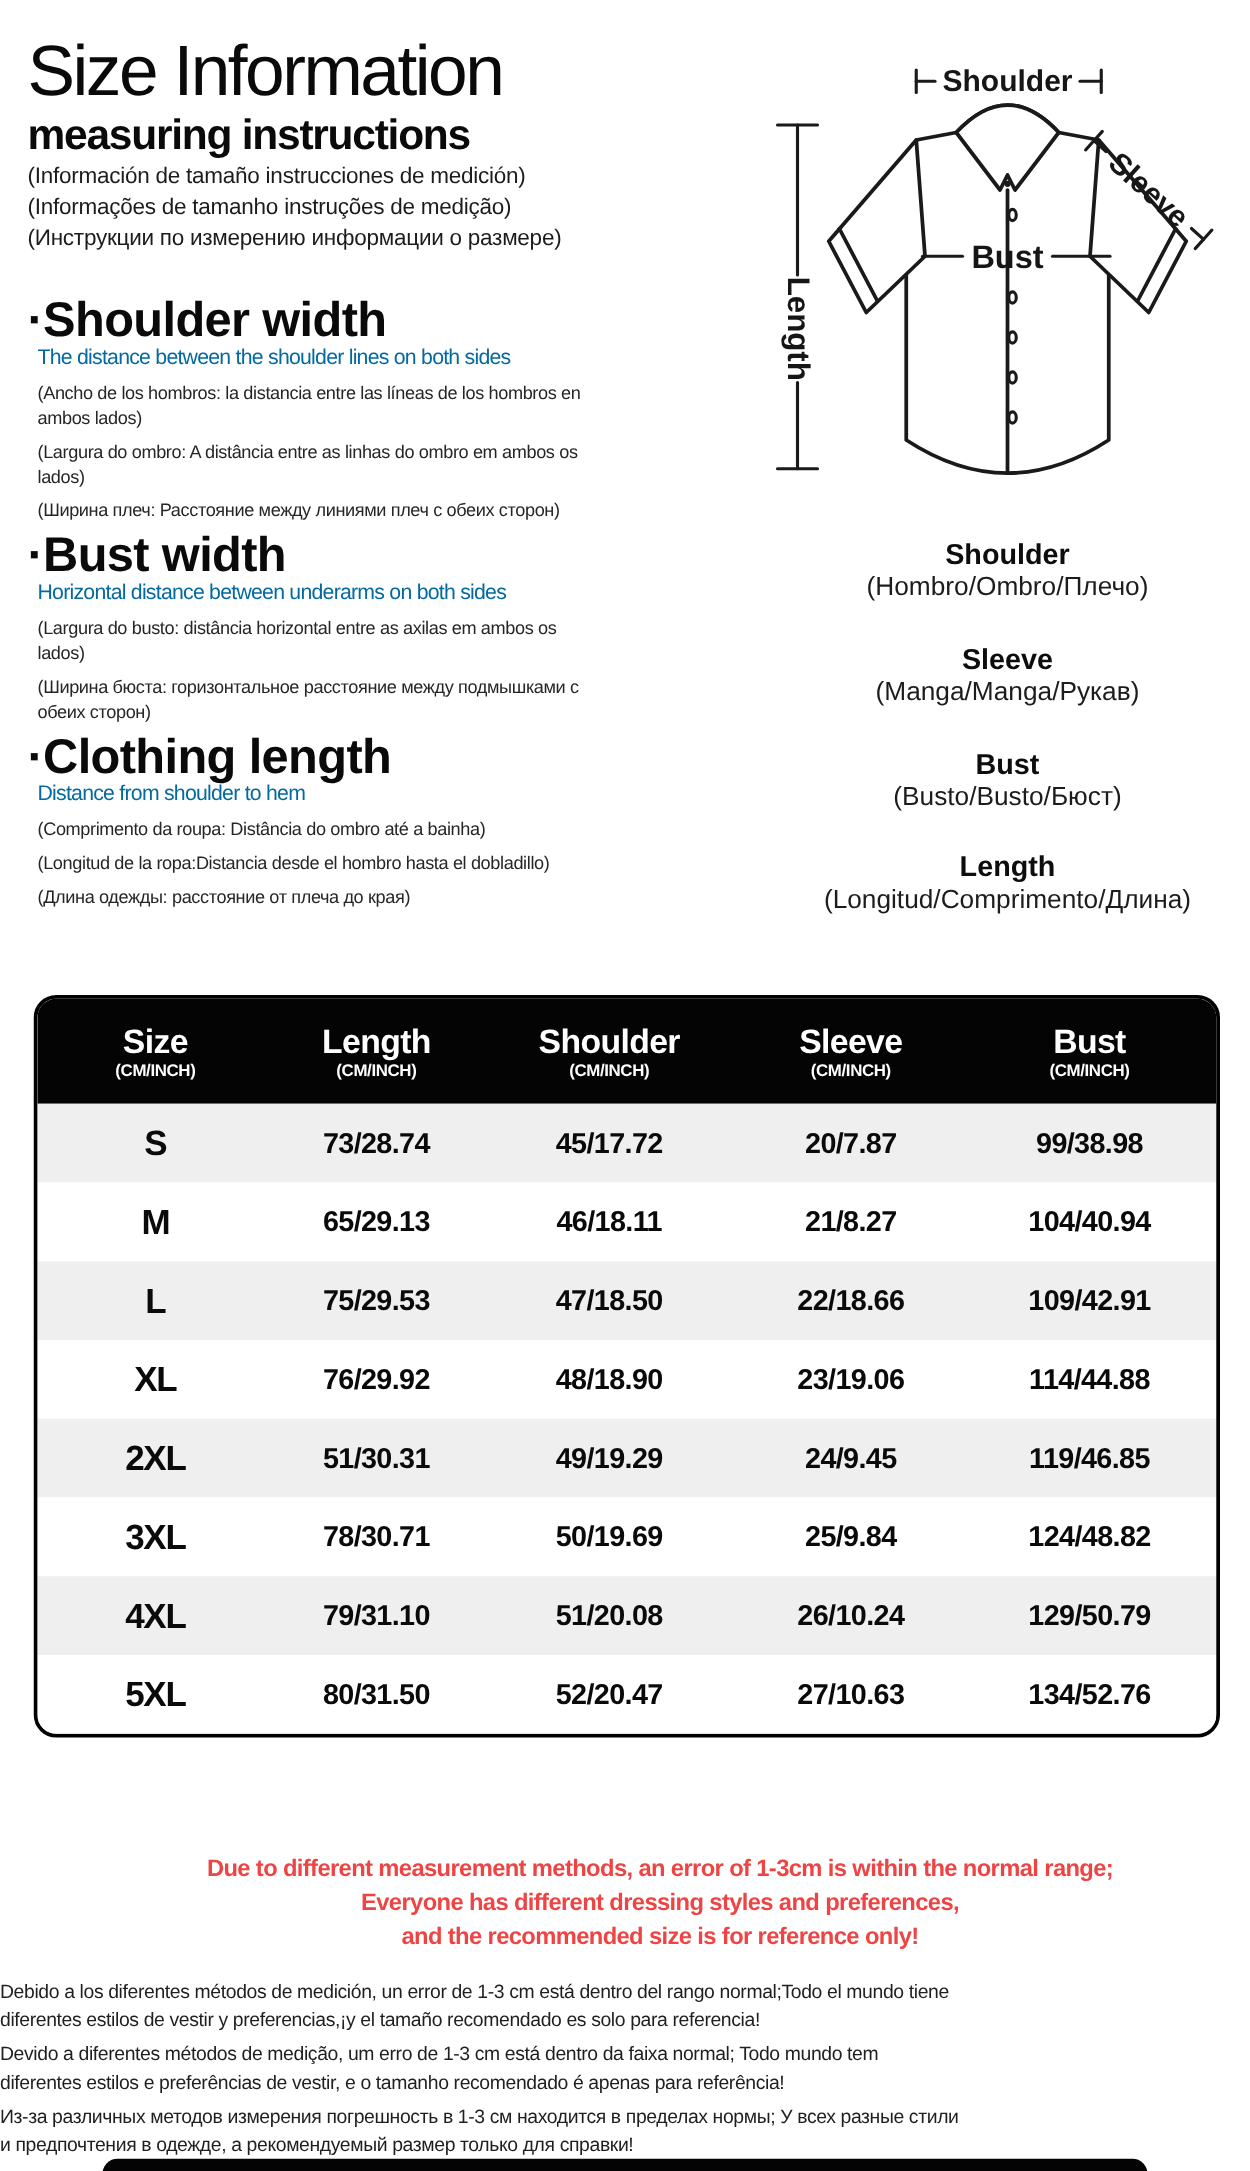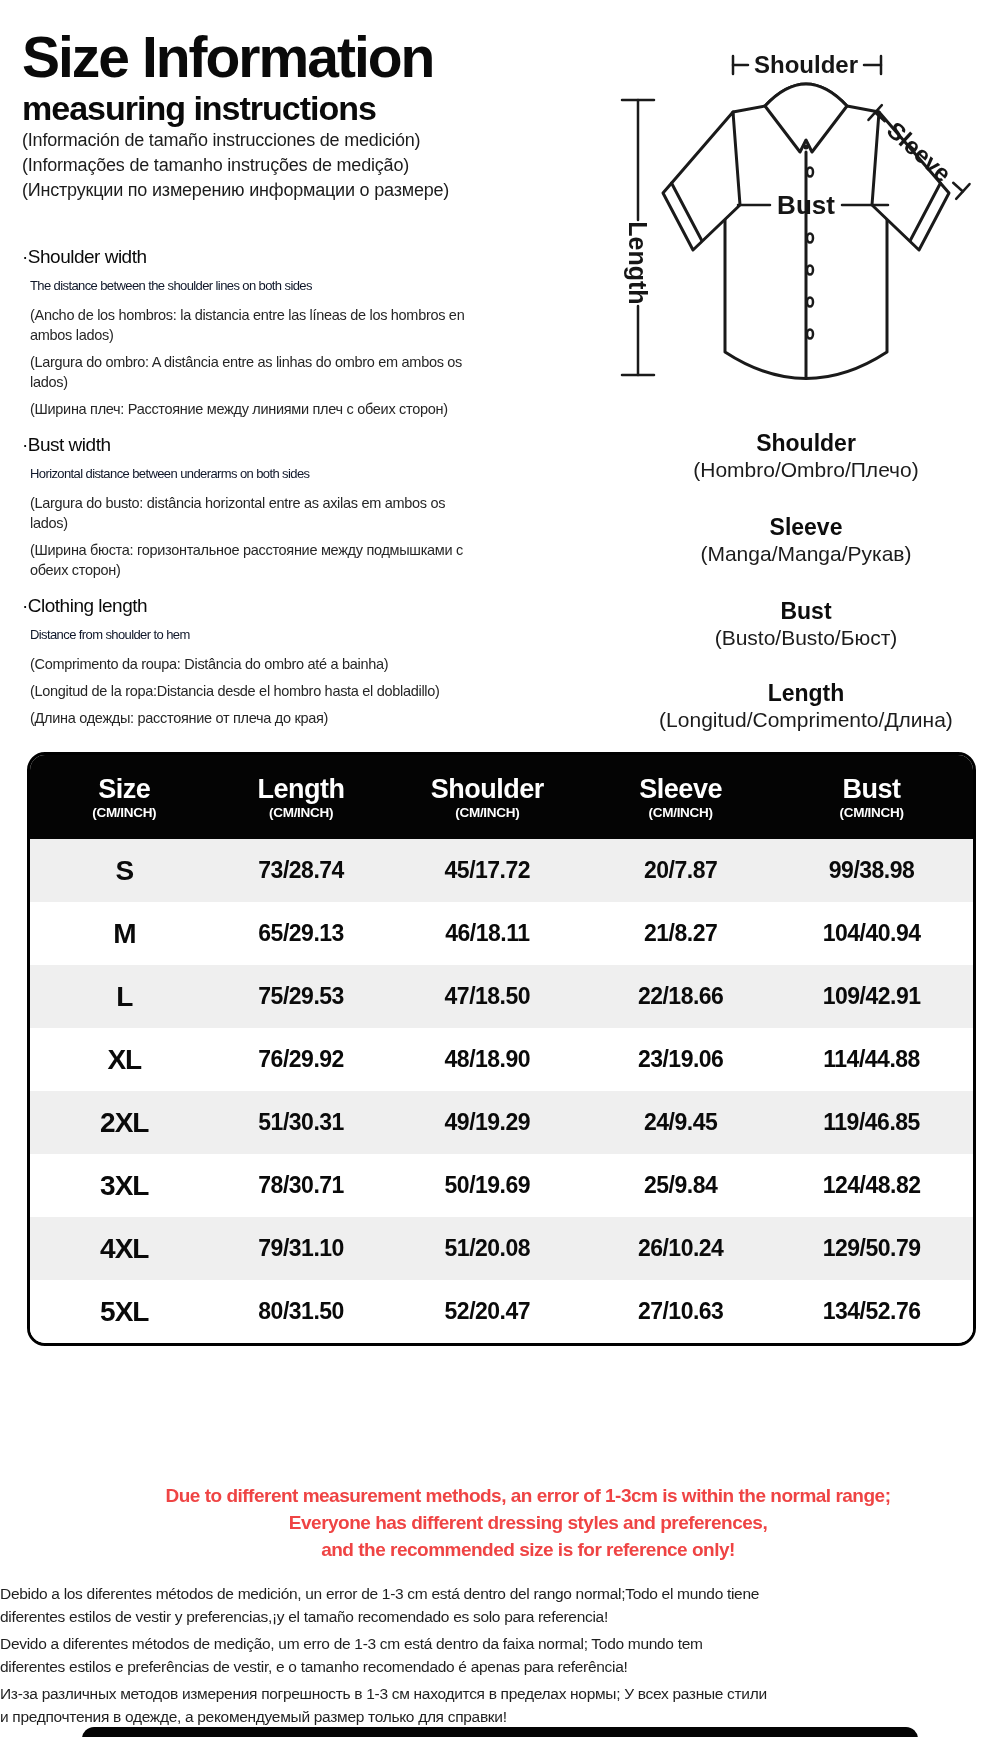--- a/index.html
+++ b/index.html
@@ -1,39 +1,39 @@
 <!DOCTYPE html>
 <html><head>
 <meta charset="utf-8">
 <style>
   html,body{margin:0;padding:0;background:#fff;}
   .page{position:relative;width:1000px;height:1737px;background:#ffffff;overflow:hidden;
         font-family:"Liberation Sans","DejaVu Sans",sans-serif;color:#111;}
   
   .left{position:absolute;left:22px;top:28px;width:510px;}
-  .title{font-size:57px;font-weight:bold;letter-spacing:-2px;line-height:1.05;color:#0a0a0a;}
+  .title{font-size:57px;font-weight:normal;letter-spacing:-2px;line-height:1.05;color:#0a0a0a;}
   .subtitle{font-size:34px;font-weight:bold;letter-spacing:-1px;line-height:1.1;margin-top:2px;color:#0a0a0a;}
   .title-note{font-size:18px;line-height:24px;letter-spacing:-0.2px;color:#1c1c1c;margin-top:1px;}
   .title-note:first-of-type{margin-top:7px;}
   .sec{margin-top:38px;}
   .sec.tight{margin-top:9px;}
-  .sec-heading{font-size:19px;font-weight:normal;letter-spacing:-0.5px;line-height:34px;color:#0a0a0a;}
-  .sec-desc{font-size:13px;letter-spacing:-0.6px;line-height:24px;color:#0f172a;margin-left:8px;}
+  .sec-heading{font-size:39px;font-weight:bold;letter-spacing:-0.5px;line-height:34px;color:#0a0a0a;}
+  .sec-desc{font-size:17px;letter-spacing:-0.6px;line-height:24px;color:#0369a1;margin-left:8px;}
   .note{font-size:14.5px;letter-spacing:-0.3px;line-height:20px;color:#262626;margin:7px 0 0 8px;
         white-space:pre-line;width:497px;}
   
   .diagram{position:absolute;left:555px;top:33px;width:445px;height:392px;}
   .diagram text{font-family:"Liberation Sans","DejaVu Sans",sans-serif;font-weight:600;fill:#161616;}
   
   .legend-group{position:absolute;left:606px;width:400px;text-align:center;}
   .lg0{top:430px;}.lg1{top:514px;}.lg2{top:598px;}.lg3{top:680px;}
   .legend-term{font-size:23px;font-weight:bold;line-height:26px;color:#0d0d0d;}
   .legend-trans{font-size:21px;line-height:27px;color:#1c1c1c;}
   
-  .size-table{position:absolute;left:27px;top:752px;width:943px;height:588px;
+  .size-table{position:absolute;left:27px;top:796px;width:943px;height:588px;
               border:3px solid #000;border-radius:18px;overflow:hidden;background:#fff;}
   .thead{height:84px;background:#040404;display:grid;grid-template-columns:20% 17.5% 22% 19% 21.5%;}
   .th{display:flex;flex-direction:column;align-items:center;justify-content:center;gap:2px;}
   .th-label{font-size:27px;font-weight:bold;color:#fff;letter-spacing:-0.5px;line-height:28px;}
   .th-unit{font-size:13.5px;font-weight:bold;color:#fff;letter-spacing:-0.3px;line-height:15px;}
   .trow{height:63px;display:grid;grid-template-columns:20% 17.5% 22% 19% 21.5%;align-items:center;background:#fff;}
   .trow.stripe{background:#efefef;}
   .size-cell{text-align:center;font-size:28px;font-weight:bold;letter-spacing:-1px;color:#0a0a0a;}
   .value-cell{text-align:center;font-size:23px;font-weight:bold;letter-spacing:-0.5px;color:#0a0a0a;}
   

